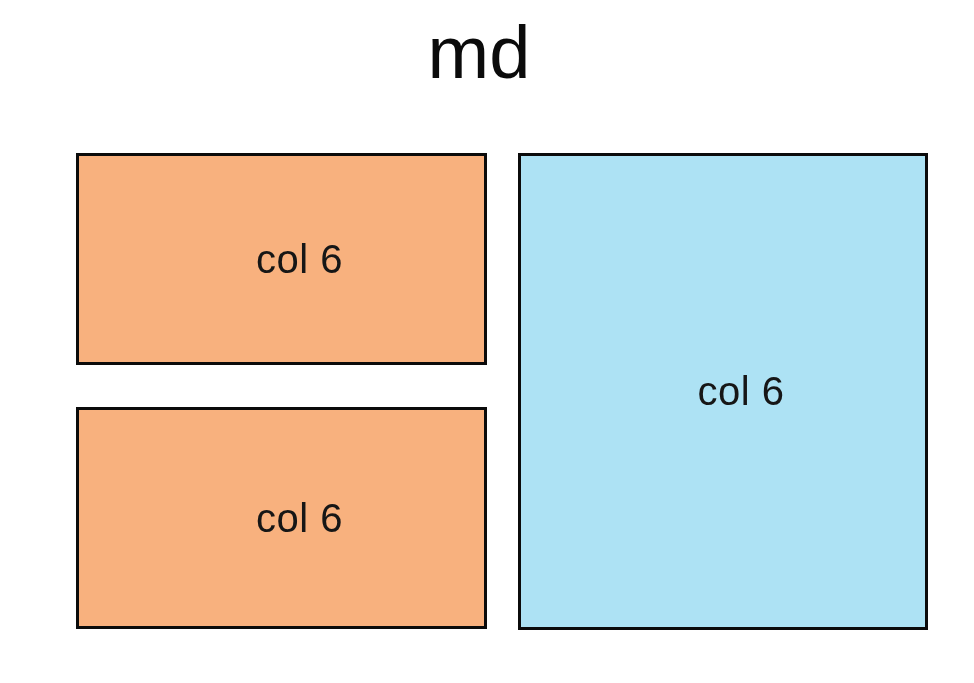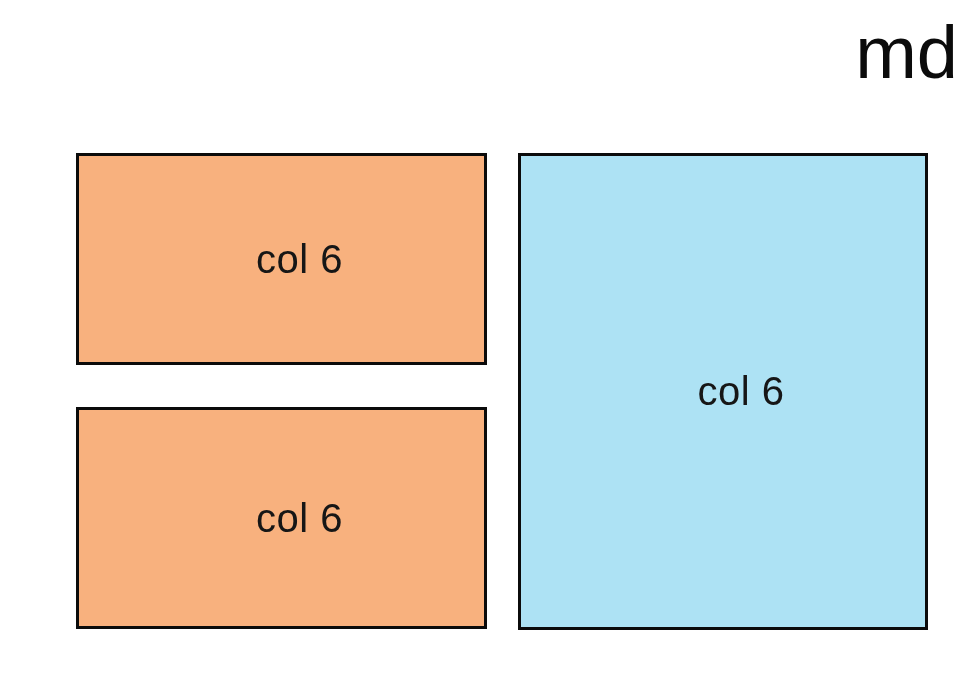--- a/index.html
+++ b/index.html
@@ -13,21 +13,21 @@
     width: 974px;
     height: 683px;
     background: #ffffff;
     overflow: hidden;
   }
   .diagram-title {
     position: absolute;
     top: 14px;
     left: 0;
     width: 958px; 
-    text-align: right;
+    text-align: center;
     font-size: 74px;
     line-height: 1.05;
     font-weight: 400;
     color: #0b0b0b;
     letter-spacing: 0px;
   }
   .grid-box {
     position: absolute;
     box-sizing: border-box;
     border: 3px solid #0b0b0b;

